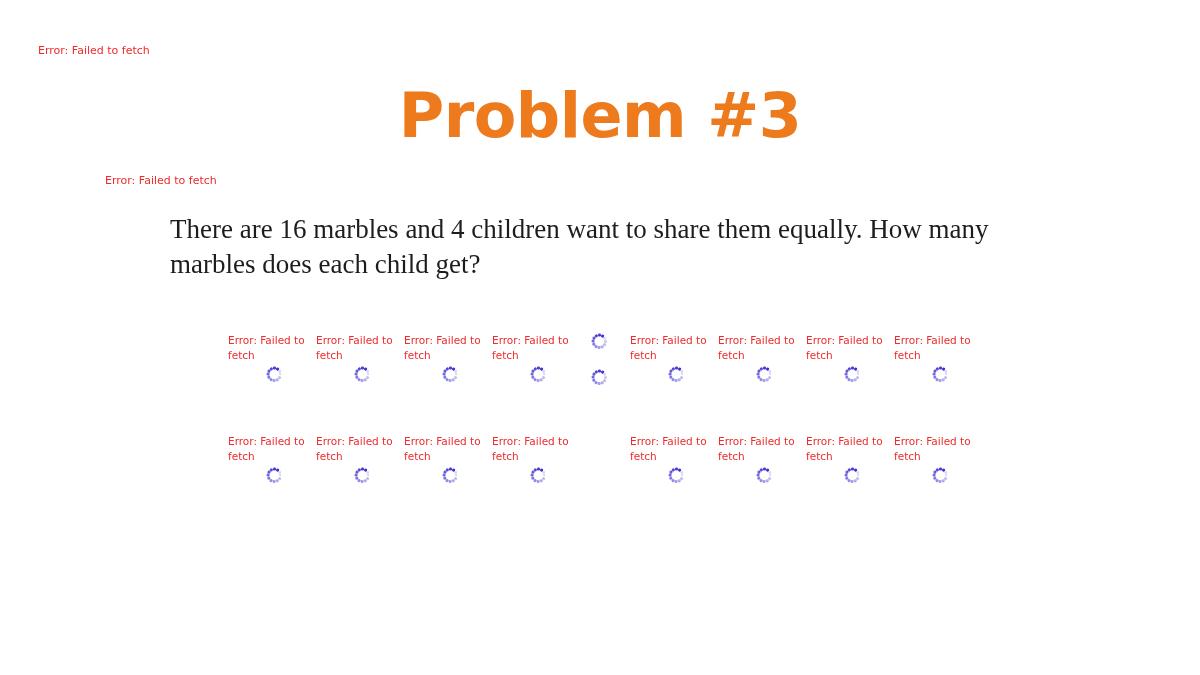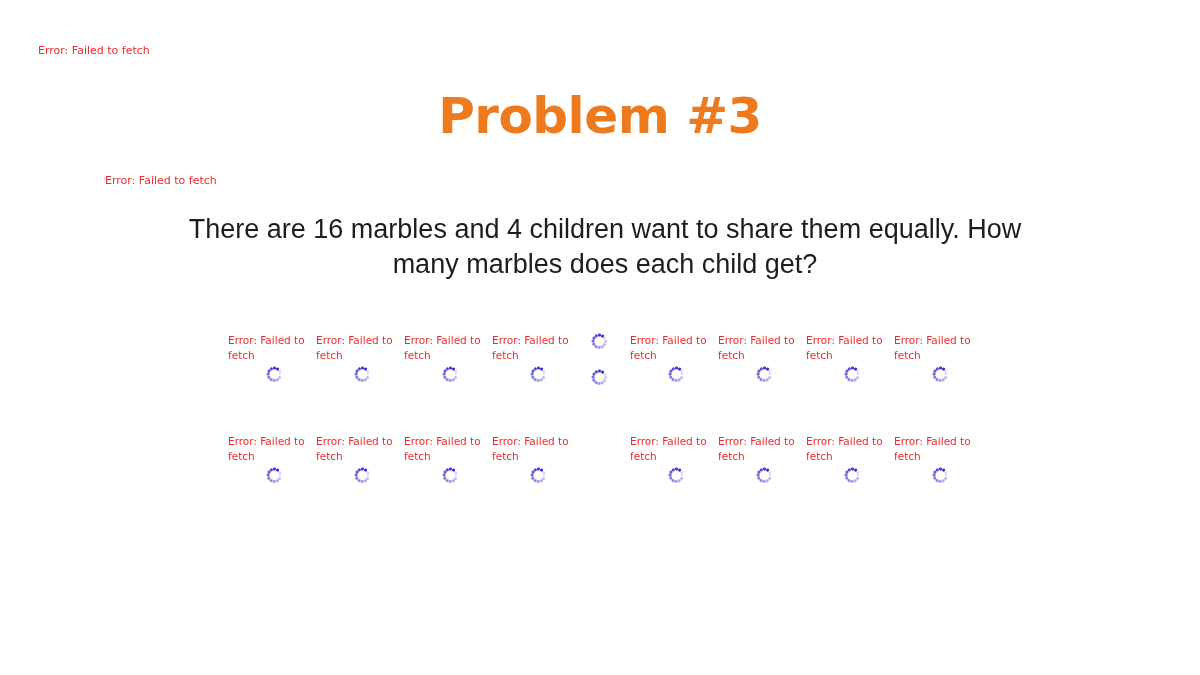--- a/index.html
+++ b/index.html
@@ -32,39 +32,38 @@
   .page-error.second { left: 105px; top: 174px; }
 
   
   #title {
     position: absolute;
     left: 0;
     top: 82px;
     width: 1200px;
     text-align: center;
     color: #ee7a1e;
-    font-size: 50px;
+    font-size: 62px;
     line-height: 68px;
     font-weight: 800;
     letter-spacing: -0.5px;
     font-family: "DejaVu Sans", "Liberation Sans", sans-serif;
   }
 
   
   #question {
     position: absolute;
     left: 170px;
     top: 212px;
     width: 870px;
-    text-align: center;
     color: #1d1d1d;
     font-size: 27px;
     line-height: 35px;
     font-weight: 300;
-    font-family: Liberation Sans, sans-serif;
+    font-family: Liberation Serif, serif;
   }
 
   
   #marble-grid {
     position: absolute;
     left: 222px;
     top: 333px;
     width: 760px;
   }
   .marble-row {

